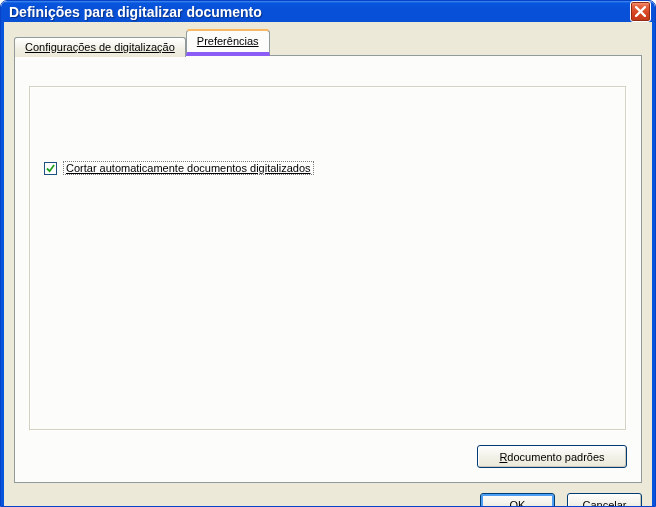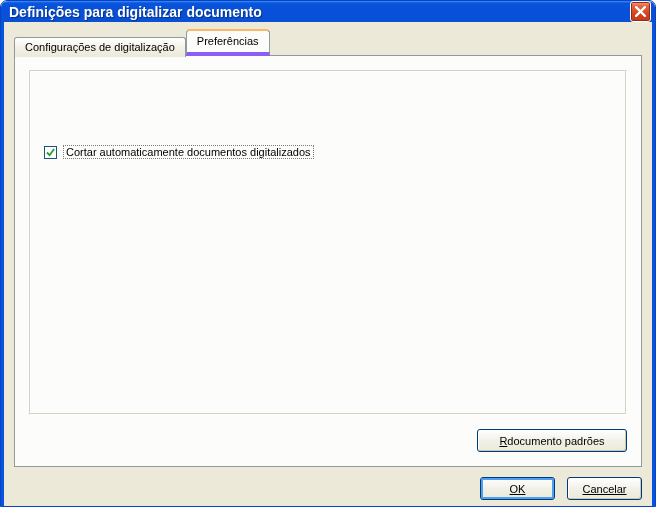--- a/index.html
+++ b/index.html
@@ -62,20 +62,21 @@
   .tab {
     padding: 3px 10px 4px 10px;
     border: 1px solid #919b9c;
     border-bottom: none;
     background: #f6f4ec;
     margin-right: 0;
     border-radius: 3px 3px 0 0;
     color: #000;
     position: relative;
     cursor: default;
+    text-decoration: underline;
   }
   .tab.inactive {
     background: linear-gradient(to bottom, #fff 0%, #f1efe4 60%, #ece9d8 100%);
     top: 1px;
   }
   .tab.active {
     background: #fcfcfb;
     border-bottom: 4px solid #8b5cf6;
     padding-top: 4px;
     padding-bottom: 5px;
@@ -96,22 +97,23 @@
     padding: 10px 14px 14px 14px;
     display: flex;
     flex-direction: column;
   }
   .groupbox {
     border: 1px solid #d6d2c2;
     border-right-color: #fff;
     border-bottom-color: #fff;
     box-shadow: inset -1px -1px 0 #d6d2c2, inset 1px 1px 0 #fff;
     height: 345px;
-    margin-top: 4px;
+    margin-top: 20px;
     padding: 74px 10px 10px 14px;
+    text-decoration: underline;
   }
   .checkbox-row {
     display: flex;
     align-items: center;
     gap: 6px;
   }
   .checkbox {
     width: 13px; height: 13px;
     border: 1px solid #1c5180;
     background: #fff;

